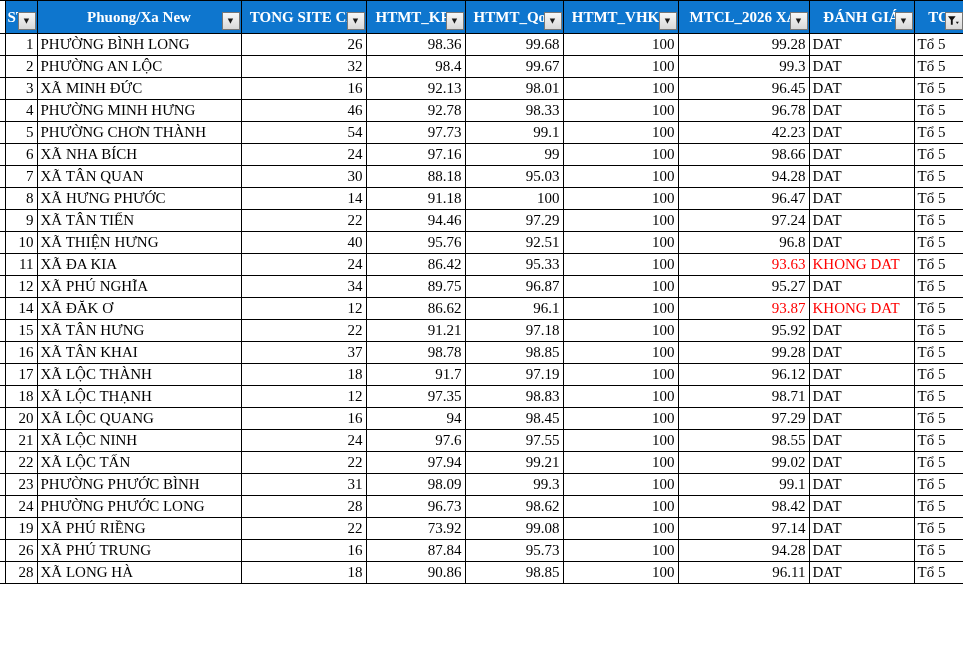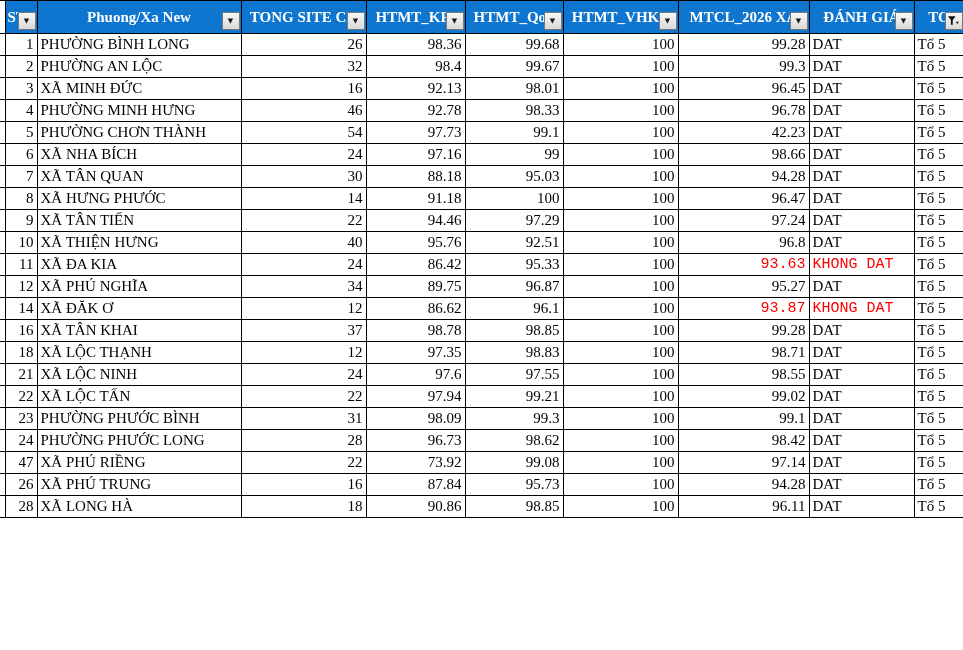--- a/index.html
+++ b/index.html
@@ -15,21 +15,21 @@
   thead tr{height:33px;}
   thead th{
     background:#0E76CE;color:#fff;font-weight:bold;font-size:15px;
     text-align:center;position:relative;padding:0 2px;
   }
   th.edge,td.edge{background:#fff;border-left:none;}
   tbody tr{height:22px;}
   tbody td{font-size:15px;color:#000;}
   td.num{text-align:right;padding-right:3px;}
   td.txt{text-align:left;padding-left:3px;}
-  td.fail{color:#FF0000;font-family:Liberation Mono, monospace;}
+  td.fail{color:#FF0000;}
   .filter-btn{
     position:absolute;right:1px;bottom:3px;width:16px;height:16px;
     background:linear-gradient(#f7f7f7,#d9d9d9);
     border:1px solid #777;display:flex;align-items:center;justify-content:center;
     color:#000;cursor:pointer;
   }
   .filter-btn .arrow{font-size:7px;line-height:1;color:#1a1a1a;font-family:"DejaVu Sans",sans-serif;}
   .filter-btn svg{display:block;}
 </style>
 </head>
@@ -263,44 +263,80 @@
     <td class="num">12</td>
     <td class="num">86.62</td>
     <td class="num">96.1</td>
     <td class="num">100</td>
     <td class="num fail">93.87</td>
     <td class="txt fail">KHONG DAT</td>
     <td class="txt">Tổ 5</td>
   </tr>
         <tr>
     <td class="edge"></td>
+    <td class="num">15</td>
+    <td class="txt">XÃ TÂN HƯNG</td>
+    <td class="num">22</td>
+    <td class="num">91.21</td>
+    <td class="num">97.18</td>
+    <td class="num">100</td>
+    <td class="num">95.92</td>
+    <td class="txt">DAT</td>
+    <td class="txt">Tổ 5</td>
+  </tr>
+        <tr>
+    <td class="edge"></td>
     <td class="num">16</td>
     <td class="txt">XÃ TÂN KHAI</td>
     <td class="num">37</td>
     <td class="num">98.78</td>
     <td class="num">98.85</td>
     <td class="num">100</td>
     <td class="num">99.28</td>
     <td class="txt">DAT</td>
     <td class="txt">Tổ 5</td>
   </tr>
         <tr>
     <td class="edge"></td>
+    <td class="num">17</td>
+    <td class="txt">XÃ LỘC THÀNH</td>
+    <td class="num">18</td>
+    <td class="num">91.7</td>
+    <td class="num">97.19</td>
+    <td class="num">100</td>
+    <td class="num">96.12</td>
+    <td class="txt">DAT</td>
+    <td class="txt">Tổ 5</td>
+  </tr>
+        <tr>
+    <td class="edge"></td>
     <td class="num">18</td>
     <td class="txt">XÃ LỘC THẠNH</td>
     <td class="num">12</td>
     <td class="num">97.35</td>
     <td class="num">98.83</td>
     <td class="num">100</td>
     <td class="num">98.71</td>
     <td class="txt">DAT</td>
     <td class="txt">Tổ 5</td>
   </tr>
         <tr>
     <td class="edge"></td>
+    <td class="num">20</td>
+    <td class="txt">XÃ LỘC QUANG</td>
+    <td class="num">16</td>
+    <td class="num">94</td>
+    <td class="num">98.45</td>
+    <td class="num">100</td>
+    <td class="num">97.29</td>
+    <td class="txt">DAT</td>
+    <td class="txt">Tổ 5</td>
+  </tr>
+        <tr>
+    <td class="edge"></td>
     <td class="num">21</td>
     <td class="txt">XÃ LỘC NINH</td>
     <td class="num">24</td>
     <td class="num">97.6</td>
     <td class="num">97.55</td>
     <td class="num">100</td>
     <td class="num">98.55</td>
     <td class="txt">DAT</td>
     <td class="txt">Tổ 5</td>
   </tr>
@@ -335,21 +371,21 @@
     <td class="num">28</td>
     <td class="num">96.73</td>
     <td class="num">98.62</td>
     <td class="num">100</td>
     <td class="num">98.42</td>
     <td class="txt">DAT</td>
     <td class="txt">Tổ 5</td>
   </tr>
         <tr>
     <td class="edge"></td>
-    <td class="num">47</td>
+    <td class="num">19</td>
     <td class="txt">XÃ PHÚ RIỀNG</td>
     <td class="num">22</td>
     <td class="num">73.92</td>
     <td class="num">99.08</td>
     <td class="num">100</td>
     <td class="num">97.14</td>
     <td class="txt">DAT</td>
     <td class="txt">Tổ 5</td>
   </tr>
         <tr>

